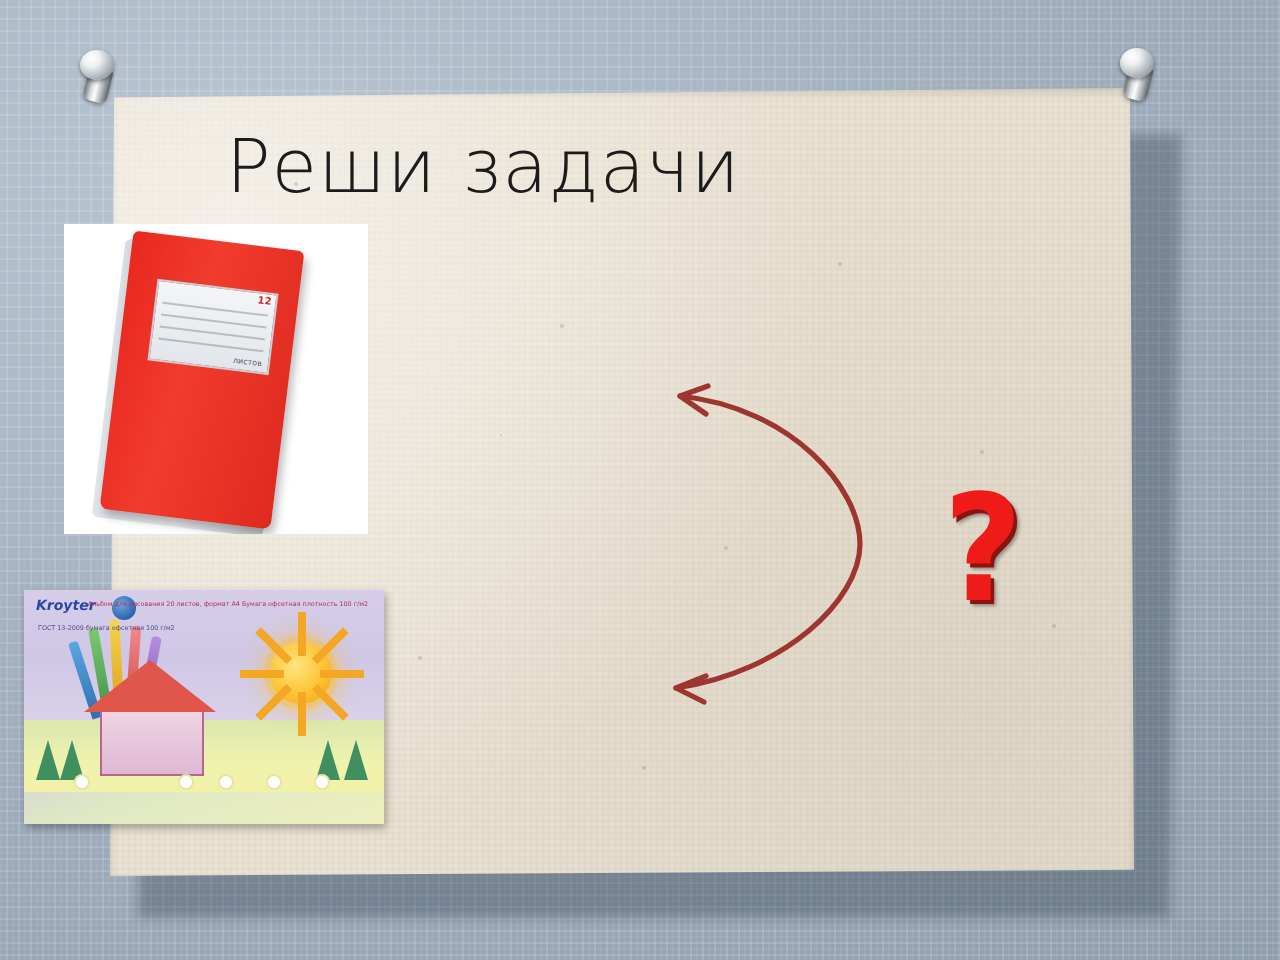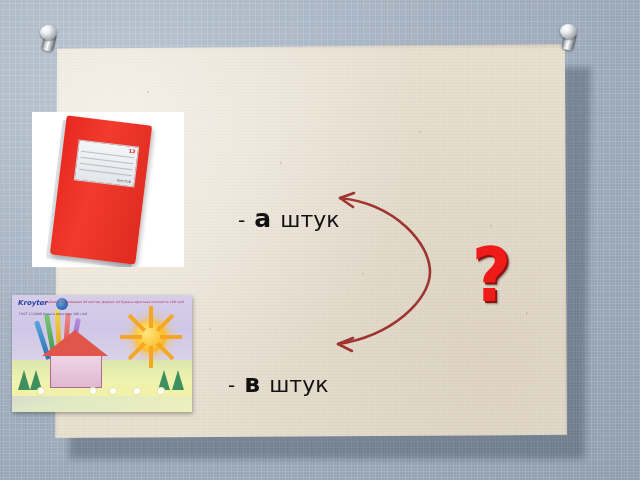--- a/index.html
+++ b/index.html
@@ -355,20 +355,21 @@
     <div class="board-speck" style="left:71%;top:22%;width:2px;height:2px;"></div>
     <div class="board-speck" style="left:60%;top:58%;width:2px;height:2px;"></div>
     <div class="board-speck" style="left:30%;top:72%;width:2px;height:2px;"></div>
     <div class="board-speck" style="left:85%;top:46%;width:2px;height:2px;"></div>
     <div class="board-speck" style="left:52%;top:86%;width:2px;height:2px;"></div>
     <div class="board-speck" style="left:12%;top:52%;width:2px;height:2px;"></div>
     <div class="board-speck" style="left:92%;top:68%;width:2px;height:2px;"></div>
     <div class="board-speck" style="left:38%;top:44%;width:1px;height:1px;"></div>
   </div>
 
+  <div class="title">Реши задачи</div>
 
   <div class="pin" id="pin-left">
     <div class="shaft"></div>
     <div class="head"></div>
   </div>
   <div class="pin" id="pin-right">
     <div class="shaft"></div>
     <div class="head"></div>
   </div>
 
@@ -427,31 +428,21 @@
     <div class="alb-txt-l">ГОСТ 13-2009
 бумага офсетная
 100 г/м2</div>
     <div class="alb-txt-r">Альбом для рисования
 20 листов, формат А4
 Бумага офсетная
 плотность 100 г/м2</div>
 
   </div>
 
-  <div class="qty-line" id="qty-a">
-    <span class="dash">-</span>
-    <span class="letter">а</span>
-    <span class="unit">штук</span>
-  </div>
-
-  <div class="qty-line" id="qty-b">
-    <span class="dash">-</span>
-    <span class="letter">в</span>
-    <span class="unit">штук</span>
-  </div>
+
 
   <svg id="curved-arrow" viewBox="0 0 140 165">
     <path d="M 22 10 C 78 16, 112 56, 112 84 C 112 112, 74 148, 20 156" fill="none" stroke="#9e3530" stroke-width="2.6" stroke-linecap="round"></path>
     <path d="M 22 10 L 36 5 M 22 10 L 35 19" fill="none" stroke="#9e3530" stroke-width="2.6" stroke-linecap="round"></path>
     <path d="M 20 156 L 35 150 M 20 156 L 34 163" fill="none" stroke="#9e3530" stroke-width="2.6" stroke-linecap="round"></path>
   </svg>
 
   <div id="question-mark">?</div>
 
 </div>

